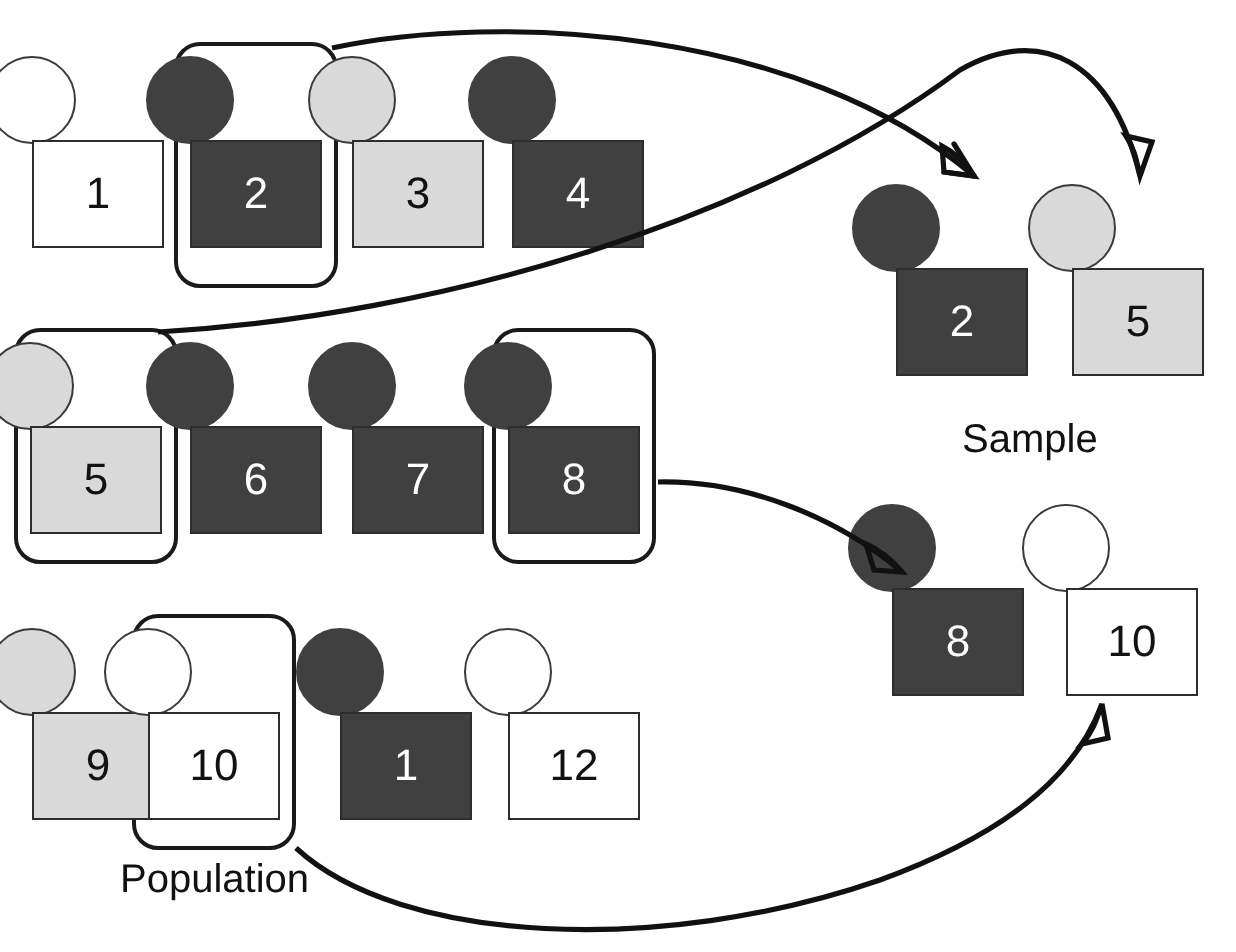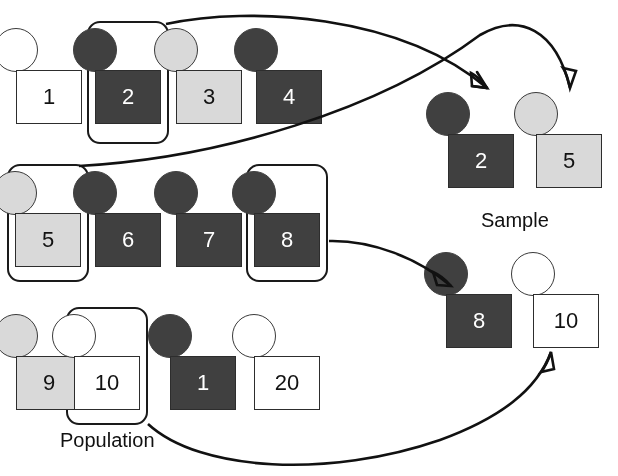--- a/index.html
+++ b/index.html
@@ -95,21 +95,21 @@
   <div class="unit" style="left:74px; top:314px;">
     <div class="dot fill-white"></div>
     <div class="box fill-white txt-dark">10</div>
   </div>
   <div class="unit" style="left:170px; top:314px;">
     <div class="dot fill-dark"></div>
     <div class="box fill-dark txt-white">1</div>
   </div>
   <div class="unit" style="left:254px; top:314px;">
     <div class="dot fill-white"></div>
-    <div class="box fill-white txt-dark">20</div>
+    <div class="box fill-white txt-dark">12</div>
   </div>
 
   <div class="unit" style="left:448px; top:92px;">
     <div class="dot fill-dark"></div>
     <div class="box fill-dark txt-white">2</div>
   </div>
   <div class="unit" style="left:536px; top:92px;">
     <div class="dot fill-light"></div>
     <div class="box fill-light txt-dark">5</div>
   </div>

